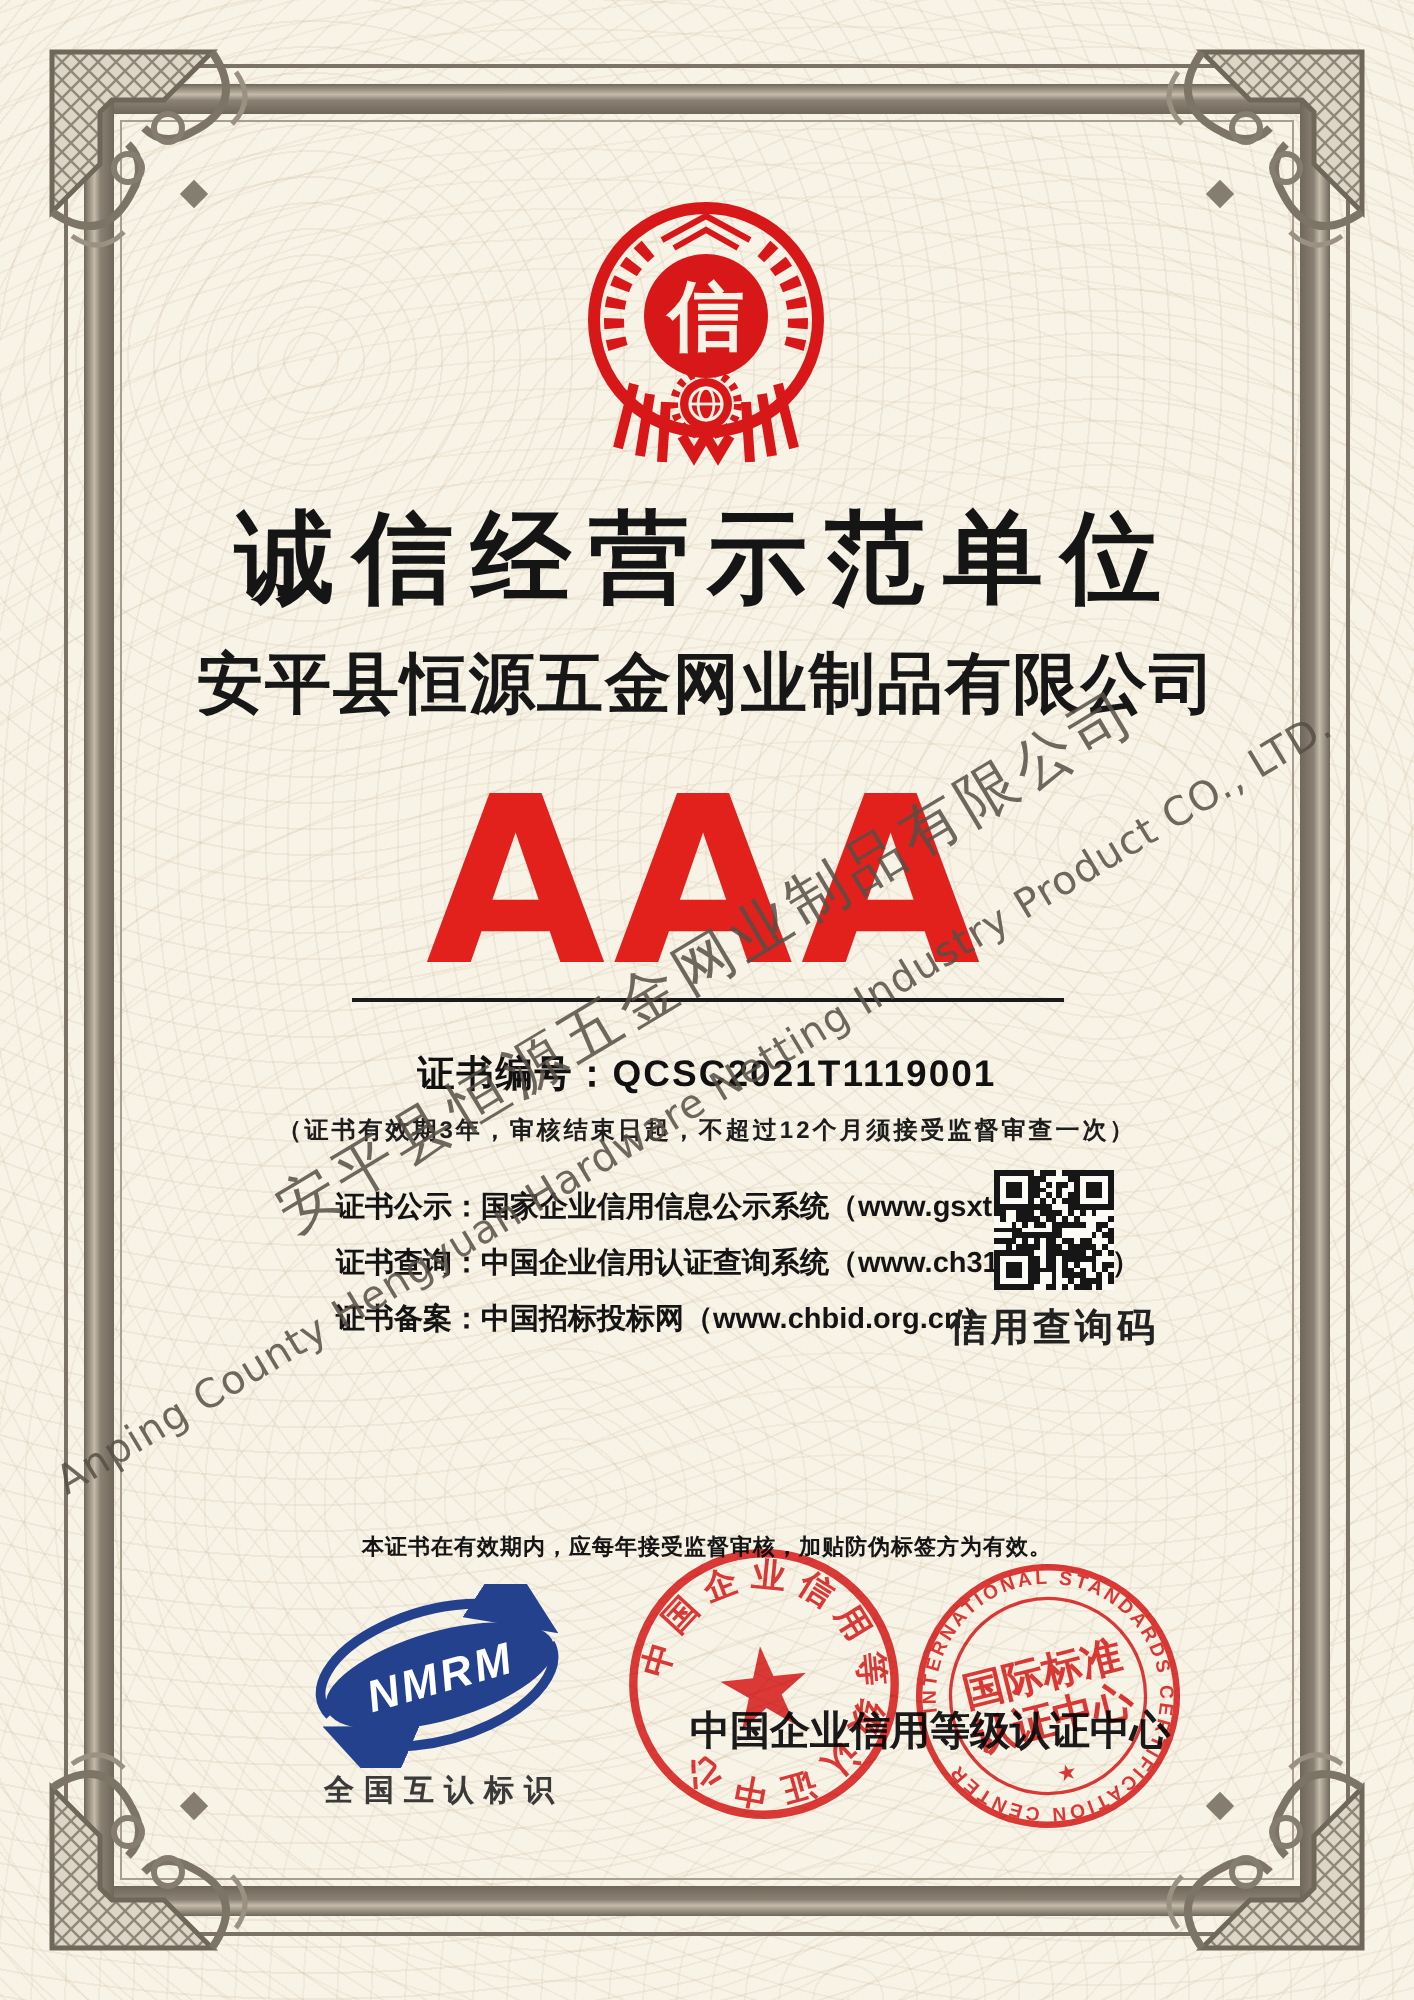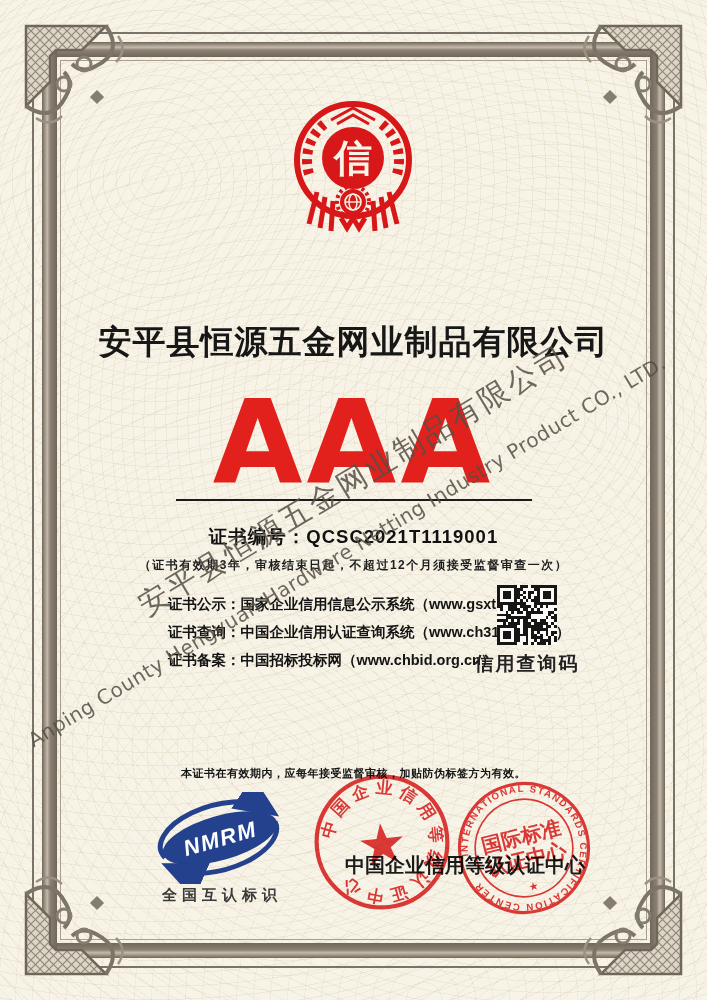--- a/index.html
+++ b/index.html
@@ -113,20 +113,21 @@
     <text x="66" y="75" text-anchor="middle" font-size="38" font-weight="bold" fill="#f8f3e7">信</text>
     <circle cx="66" cy="106" r="13" fill="#d71718"></circle>
     <circle cx="66" cy="106" r="16" fill="none" stroke="#d71718" stroke-width="4" stroke-dasharray="3 3"></circle>
     <circle cx="66" cy="106" r="8" fill="none" stroke="#f8f3e7" stroke-width="1.6"></circle>
     <ellipse cx="66" cy="106" rx="4" ry="8" fill="none" stroke="#f8f3e7" stroke-width="1.4"></ellipse>
     <line x1="58" y1="106" x2="74" y2="106" stroke="#f8f3e7" stroke-width="1.4"></line>
     <path d="M30,96 L22,128 M38,101 L33,132 M46,105 L44,135 M102,96 L110,128 M94,101 L99,132 M86,105 L88,135" stroke="#d71718" stroke-width="5" fill="none"></path>
     <path d="M54,122 l6,10 l6,-10 l6,10 l6,-10" stroke="#d71718" stroke-width="5" fill="none"></path>
   </svg>
 
+  <div class="abs ctr title">诚信经营示范单位</div>
   <div class="abs ctr company">安平县恒源五金网业制品有限公司</div>
   <div class="abs ctr rating" style="color:#e2211c">AAA</div>
   <div class="abs rule"></div>
 
   <div class="abs ctr cert-row1">
     <span>证书编号：</span><span>QCSC2021T1119001</span>
   </div>
   <div class="abs ctr validity">（证书有效期3年，审核结束日起，不超过12个月须接受监督审查一次）</div>
 
   <div class="abs links">

